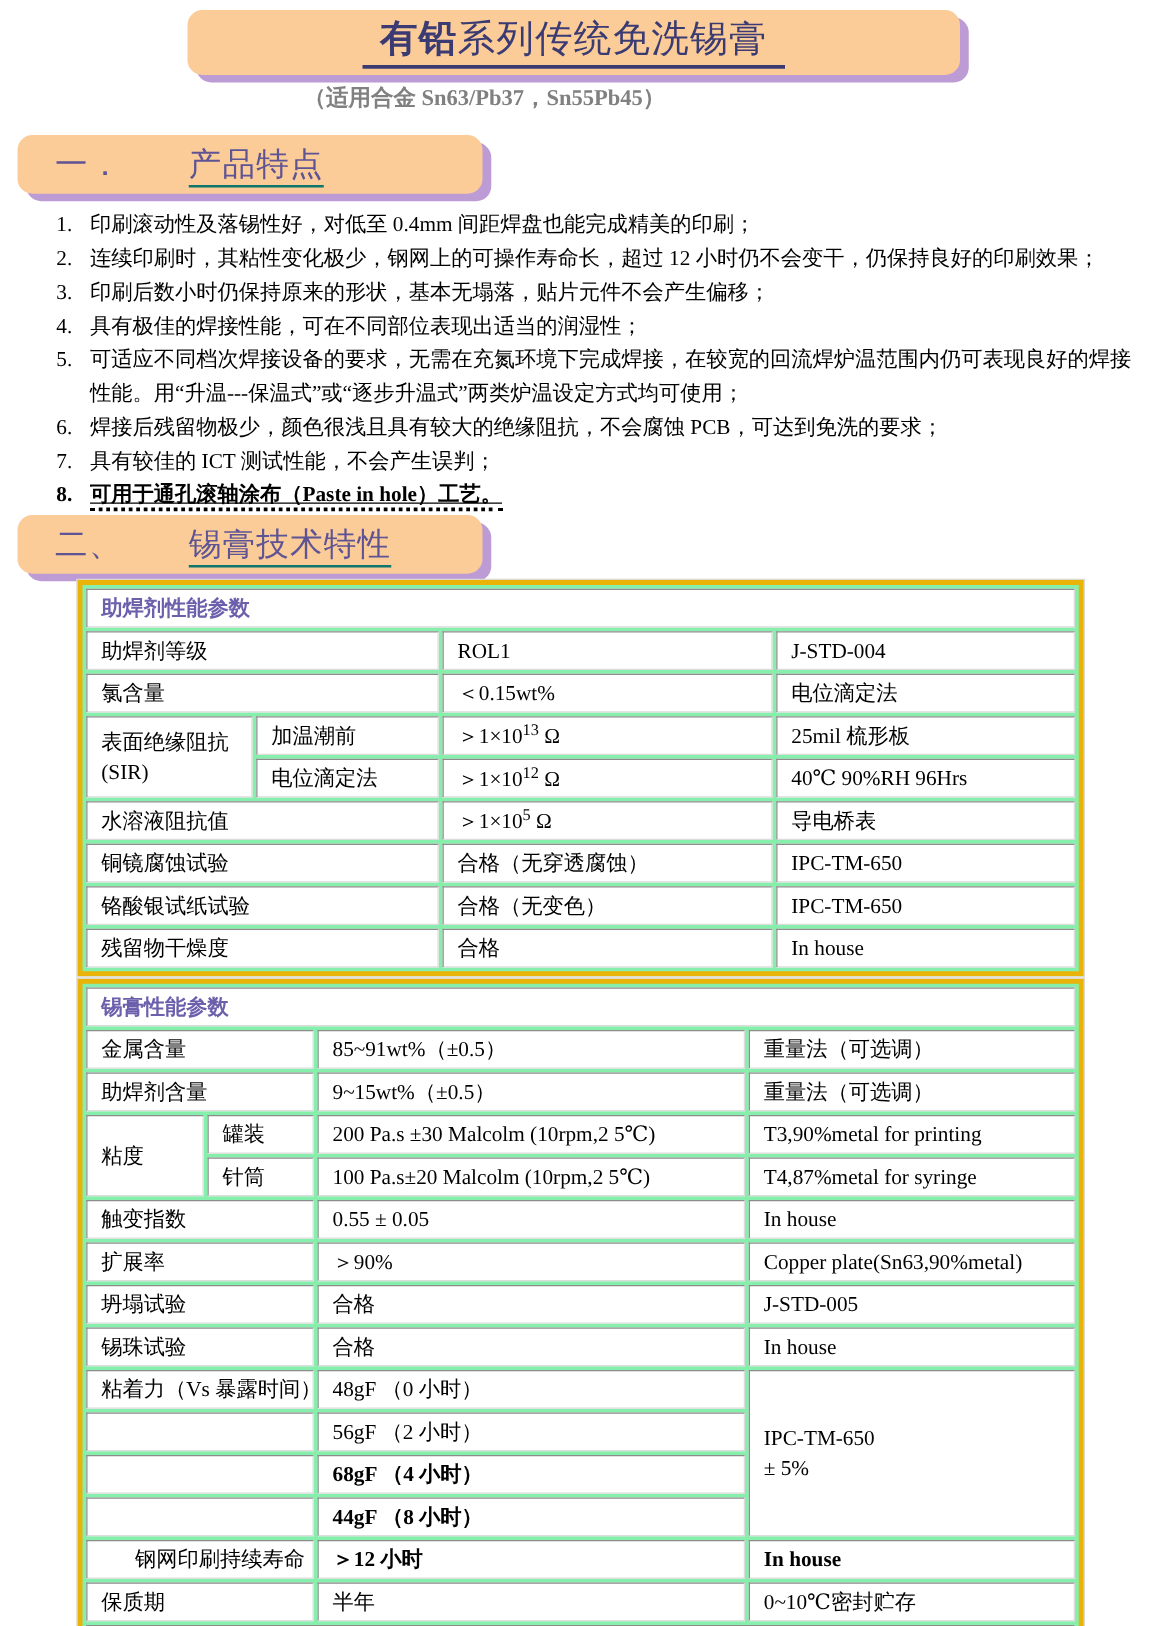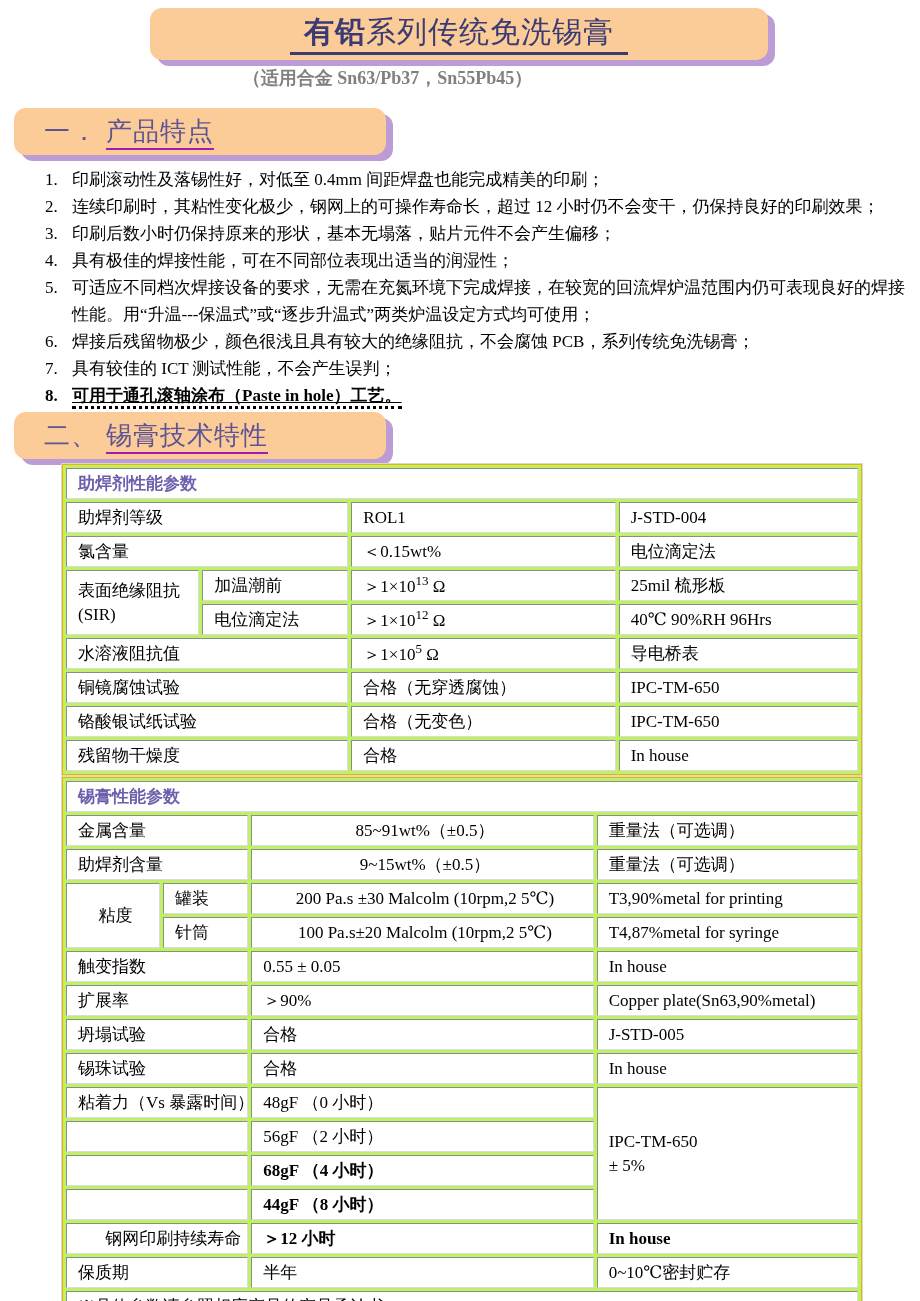--- a/index.html
+++ b/index.html
@@ -21,47 +21,47 @@
   }
   .title-text .b{font-weight:bold;}
   .subtitle{
     position:absolute;left:0;top:66px;width:775px;text-align:center;
     font-size:18px;font-weight:bold;color:#808080;
   }
   .sec-banner{left:14px;top:108px;width:372px;height:47px;
     display:flex;align-items:center;padding-left:30px;box-sizing:border-box;}
   .sec-banner.two{top:412px;}
   .sec-text{font-size:26px;color:#5E5494;letter-spacing:1px;line-height:1.2;}
-  .sec-text .ul{border-bottom:2px solid #a21caf;padding-bottom:2px;}
+  .sec-text .ul{border-bottom:2px solid #0f766e;padding-bottom:2px;margin-left:45px;}
   .sec-text .num{margin-right:8px;}
   
   .features{position:absolute;left:45px;top:166px;width:860px;}
   .feat{display:flex;line-height:27px;font-size:17px;}
   .fnum{width:27px;flex:0 0 27px;}
   .ftext{width:833px;}
   .feat.bold8 .fnum,.feat.bold8 .ftext{font-weight:bold;}
   .feat.bold8 .ftext .dotted{
     text-decoration:underline;
     border-bottom:3px dotted #000;padding-bottom:1px;
   }
   
   .tables{position:absolute;left:62px;top:464px;width:800px;}
   table.tbl{
     width:800px;table-layout:fixed;
     border-collapse:separate;border-spacing:3px;
-    border:1px solid #eab308;outline:1px solid #DDD8CE;
-    background:#bef264;margin-bottom:2px;
+    border:4px solid #eab308;outline:1px solid #DDD8CE;
+    background:#86efac;margin-bottom:2px;
   }
   table.tbl td{
     border:1px solid;border-color:#8C8C8C #DCDCDC #DCDCDC #8C8C8C;
     font-size:17px;padding:2px 6px 2px 11px;height:25px;
     overflow:hidden;white-space:nowrap;vertical-align:middle;background:#fff;
   }
   td.thead{color:#6C60AC;font-weight:bold;}
-  td.center{text-align:center;padding-left:4px;padding-right:4px;}
+  td.center{text-align:left;padding-left:4px;padding-right:4px;}
   td.vrow{height:40px;}
   td.bold{font-weight:bold;}
   td.small{font-size:16px;padding-left:8px;text-align:right;}
   sup{font-size:13px;}
   .m2{line-height:24px;}
 </style>
 </head>
 <body>
 
 <div class="banner title-banner">
@@ -94,21 +94,21 @@
   <div class="feat">
     <span class="fnum">4.</span>
     <span class="ftext">具有极佳的焊接性能，可在不同部位表现出适当的润湿性；</span>
   </div>
   <div class="feat">
     <span class="fnum">5.</span>
     <span class="ftext">可适应不同档次焊接设备的要求，无需在充氮环境下完成焊接，在较宽的回流焊炉温范围内仍可表现良好的焊接性能。用“升温---保温式”或“逐步升温式”两类炉温设定方式均可使用；</span>
   </div>
   <div class="feat">
     <span class="fnum">6.</span>
-    <span class="ftext">焊接后残留物极少，颜色很浅且具有较大的绝缘阻抗，不会腐蚀 PCB，系列传统免洗锡膏；</span>
+    <span class="ftext">焊接后残留物极少，颜色很浅且具有较大的绝缘阻抗，不会腐蚀 PCB，可达到免洗的要求；</span>
   </div>
   <div class="feat">
     <span class="fnum">7.</span>
     <span class="ftext">具有较佳的 ICT 测试性能，不会产生误判；</span>
   </div>
   <div class="feat bold8">
     <span class="fnum">8.</span>
     <span class="ftext"><span class="dotted">可用于通孔滚轴涂布（Paste in hole）工艺。</span></span>
   </div>
 </div>

